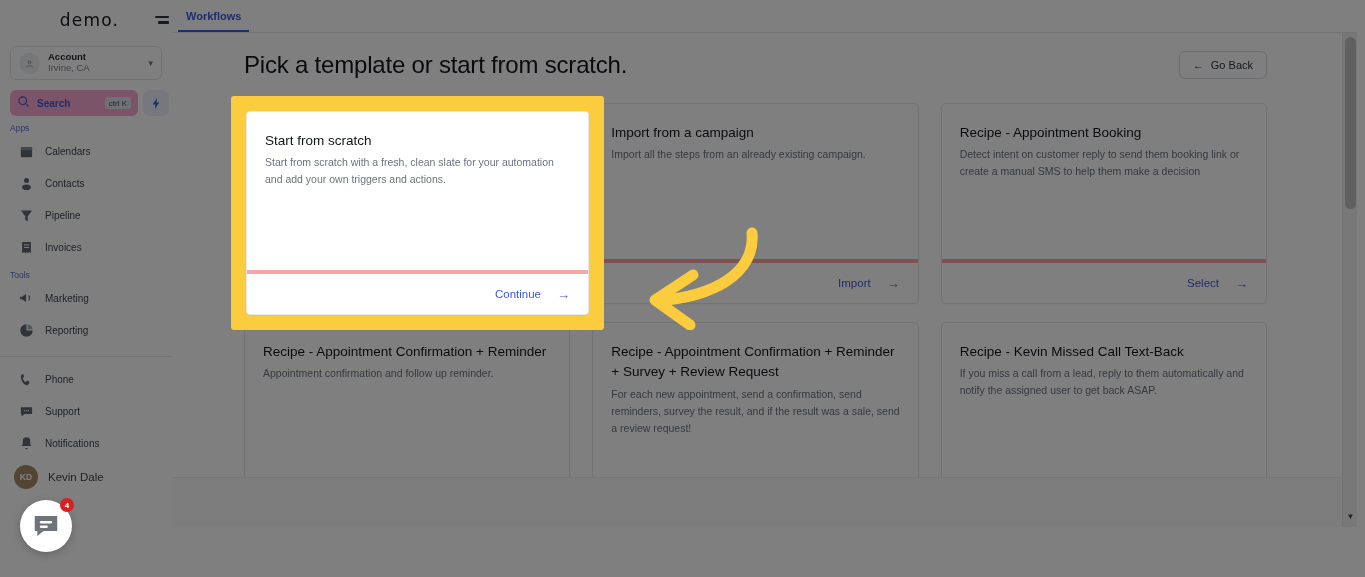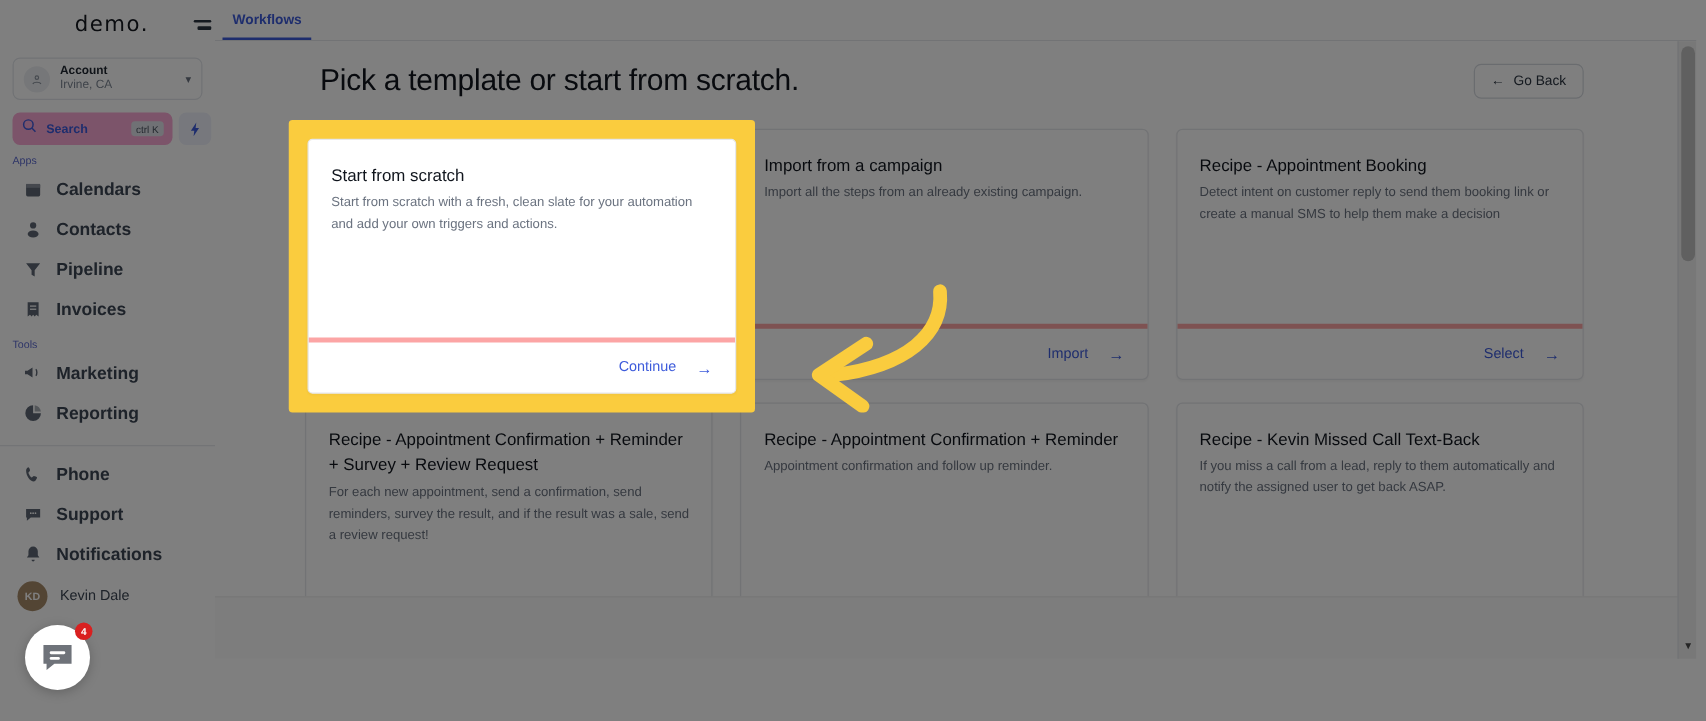--- a/index.html
+++ b/index.html
@@ -75,21 +75,21 @@
 
   .nav-section-label {
     font-size: 8.5px; color: #5d6bd0; font-weight: 400;
     padding: 7px 0 2px 10px;
   }
   .nav-item {
     display: flex; align-items: center; height: 32px;
     padding-left: 18px; gap: 11px; cursor: pointer;
   }
   .nav-ico { width: 16px; height: 16px; flex: 0 0 auto; color: #5e6774; display:flex; align-items:center; justify-content:center;}
-  .nav-txt { font-size: 14px; color: #3c4654; font-weight: bold; }
+  .nav-txt { font-size: 10px; color: #3c4654; }
 
   .nav-divider { height: 1px; background: #e6e8ec; margin: 10px 0 6px 0; }
 
   .profile-row { display: flex; align-items: center; height: 36px; padding-left: 14px; gap: 10px; cursor: pointer; }
   .profile-av {
     width: 24px; height: 24px; border-radius: 50%;
     background: #a78a68; color: #fff; font-size: 8.5px; font-weight: 700;
     display: flex; align-items: center; justify-content: center; flex:0 0 auto;
   }
   .profile-name { font-size: 11.5px; color: #3c4654; }
@@ -121,21 +121,21 @@
     display: flex; align-items: flex-end; padding-left: 6px; background: #fff;
   }
   .tab {
     font-size: 11px; font-weight: 700; color: #3d5bdb;
     padding: 0 8px 8px 8px; border-bottom: 2px solid #3d5bdb; cursor: pointer;
   }
 
   .content { position: relative; height: 494px; overflow: hidden; background: #fff; }
   .content-inner { padding: 18px 90px 0 72px; }
 
-  .page-head { display: flex; align-items: center; justify-content: space-between; margin-left: 12px; }
+  .page-head { display: flex; align-items: center; justify-content: space-between; }
   .page-title {
     font-size: 24px; font-weight: 400; color: #10151d; letter-spacing: -.2px;
   }
   .go-back-btn {
     border: 1px solid #d5d9df; border-radius: 6px; background: #fff;
     height: 28px; padding: 0 13px; font-size: 11px; color: #2b3440;
     display: flex; align-items: center; gap: 7px; cursor: pointer;
   }
 
   .card-grid {
@@ -399,33 +399,33 @@
               <div class="card-desc">Detect intent on customer reply to send them booking link or create a manual SMS to help them make a decision</div>
             </div>
             <div class="card-foot">
               <span class="card-cta">Select</span>
               <span class="cta-arrow">→</span>
             </div>
           </div>
 
           <div class="card">
             <div class="card-body">
+              <div class="card-title">Recipe - Appointment Confirmation + Reminder</div>
+              <div class="card-desc">Appointment confirmation and follow up reminder.</div>
+            </div>
+            <div class="card-foot">
+              <span class="card-cta">Select</span>
+              <span class="cta-arrow">→</span>
+            </div>
+          </div>
+
+          <div class="card">
+            <div class="card-body">
               <div class="card-title">Recipe - Appointment Confirmation + Reminder + Survey + Review Request</div>
               <div class="card-desc">For each new appointment, send a confirmation, send reminders, survey the result, and if the result was a sale, send a review request!</div>
-            </div>
-            <div class="card-foot">
-              <span class="card-cta">Select</span>
-              <span class="cta-arrow">→</span>
-            </div>
-          </div>
-
-          <div class="card">
-            <div class="card-body">
-              <div class="card-title">Recipe - Appointment Confirmation + Reminder</div>
-              <div class="card-desc">Appointment confirmation and follow up reminder.</div>
             </div>
             <div class="card-foot">
               <span class="card-cta">Select</span>
               <span class="cta-arrow">→</span>
             </div>
           </div>
 
           <div class="card">
             <div class="card-body">
               <div class="card-title">Recipe - Kevin Missed Call Text-Back</div>

